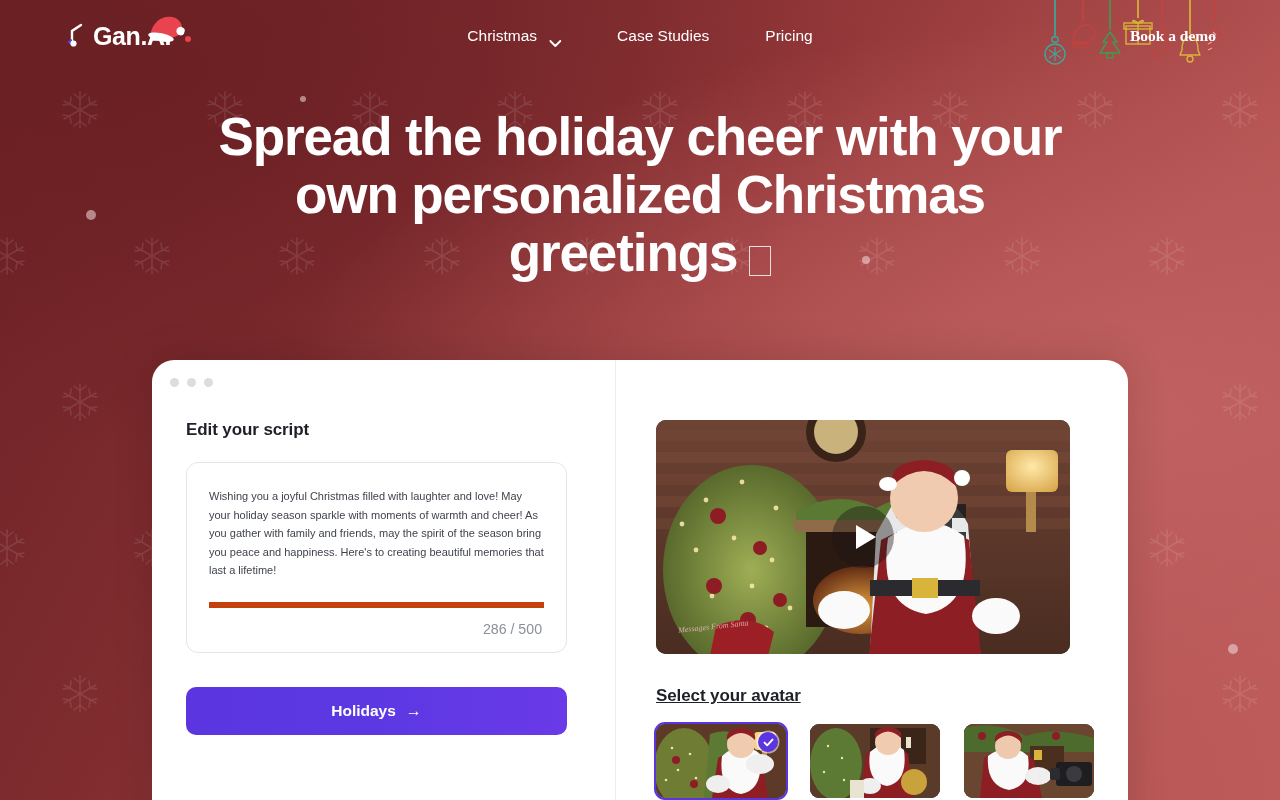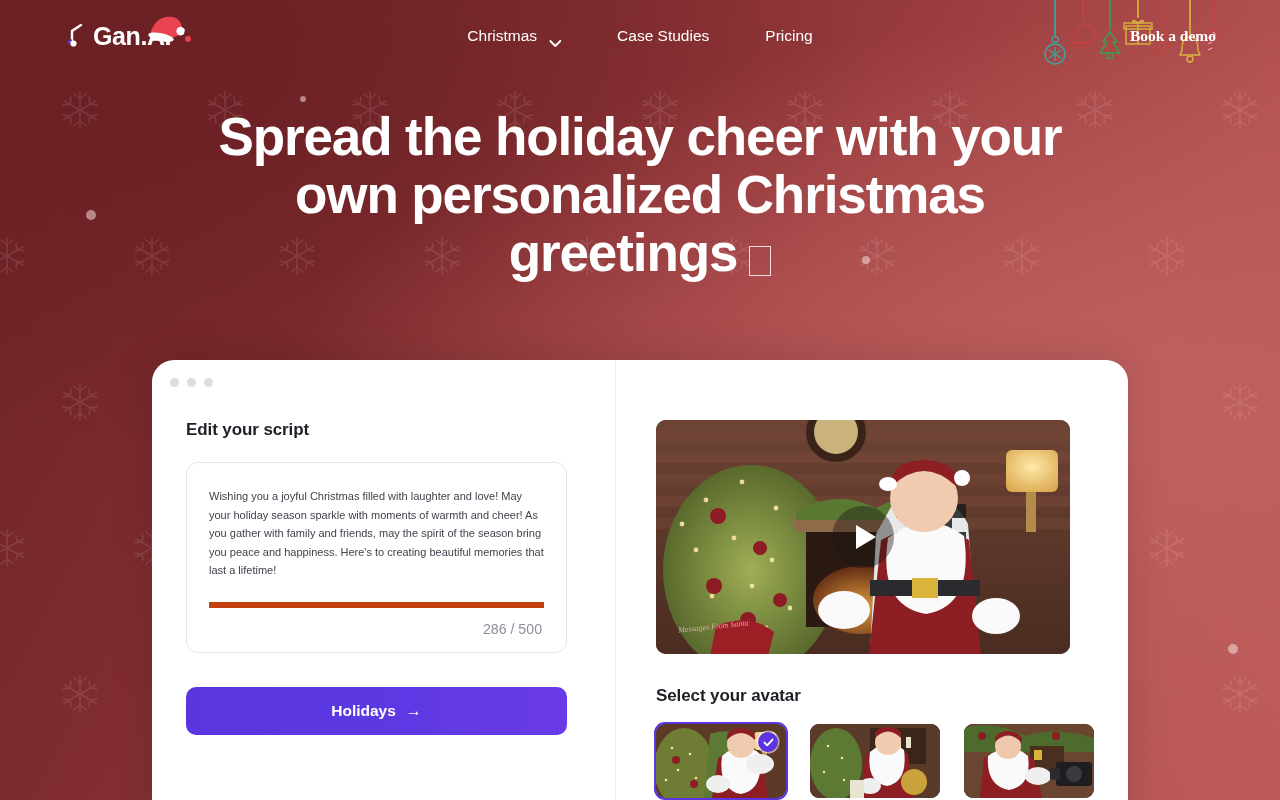--- a/index.html
+++ b/index.html
@@ -134,21 +134,21 @@
     width:0; height:0; border-left:20px solid #fff;
     border-top:12px solid transparent; border-bottom:12px solid transparent;
     margin-left:5px;
   }
   .vid-label{
     position:absolute; left:22px; bottom:22px; color:#e8b9b9; font-size:8px;
     transform:rotate(-6deg); opacity:.85; line-height:1.3;
     font-family:"Liberation Serif", serif; font-style:italic;
   }
 
-  #avatars-title{ margin-top:32px; }
+  #avatars-title{ margin-top:32px;text-decoration:underline; }
   #avatar-row{ margin-top:18px; display:flex; gap:24px; }
   .avatar{
     width:130px; height:74px; border-radius:9px; overflow:hidden; position:relative;
     cursor:pointer; background:#34231a;
   }
   .avatar.sel{ outline:2.5px solid #5b36e0; outline-offset:0; border-radius:9px; }
   .check{
     position:absolute; right:8px; top:8px; width:20px; height:20px; border-radius:50%;
     background:#5b36e0; display:flex; align-items:center; justify-content:center;
     box-shadow:0 0 0 1.5px rgba(255,255,255,.55);

